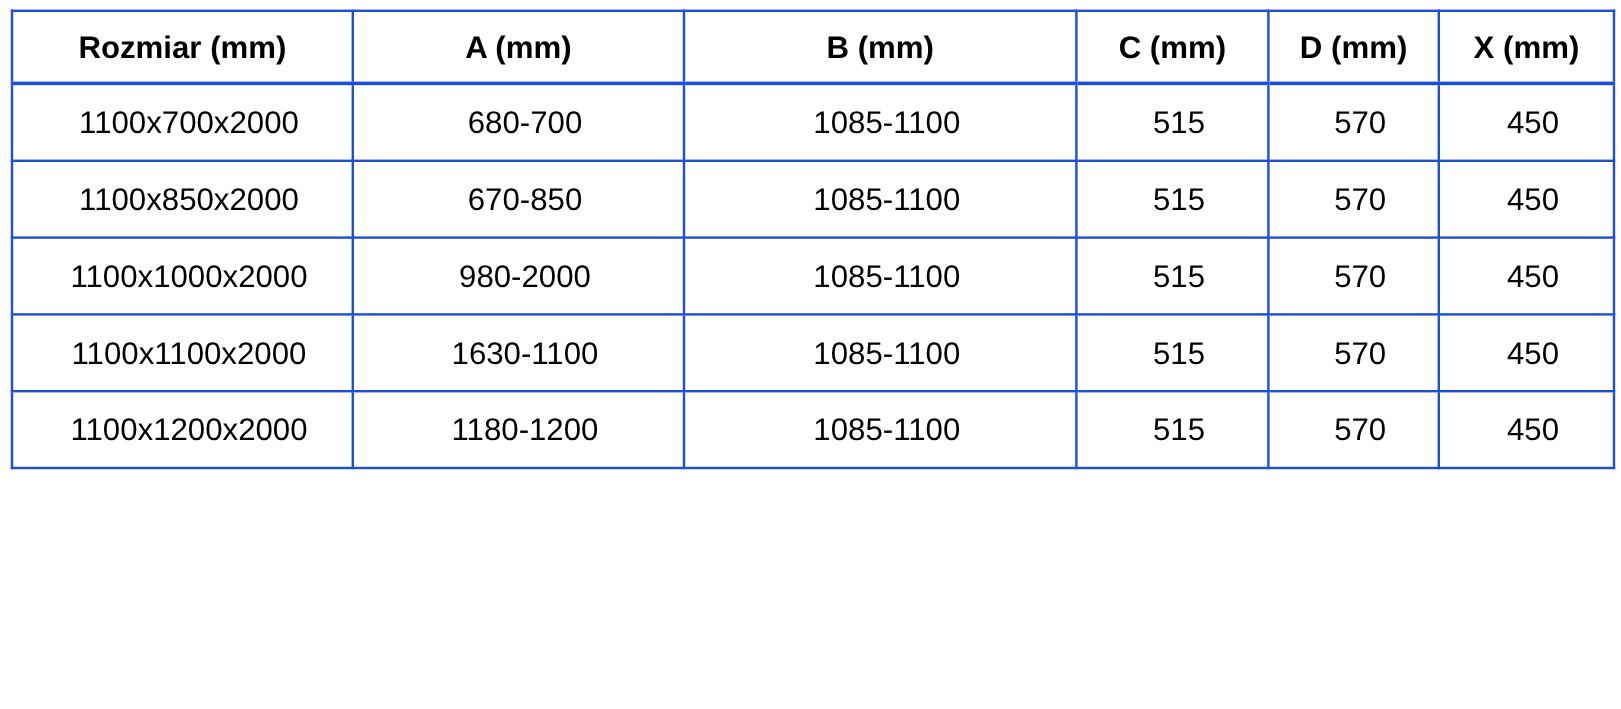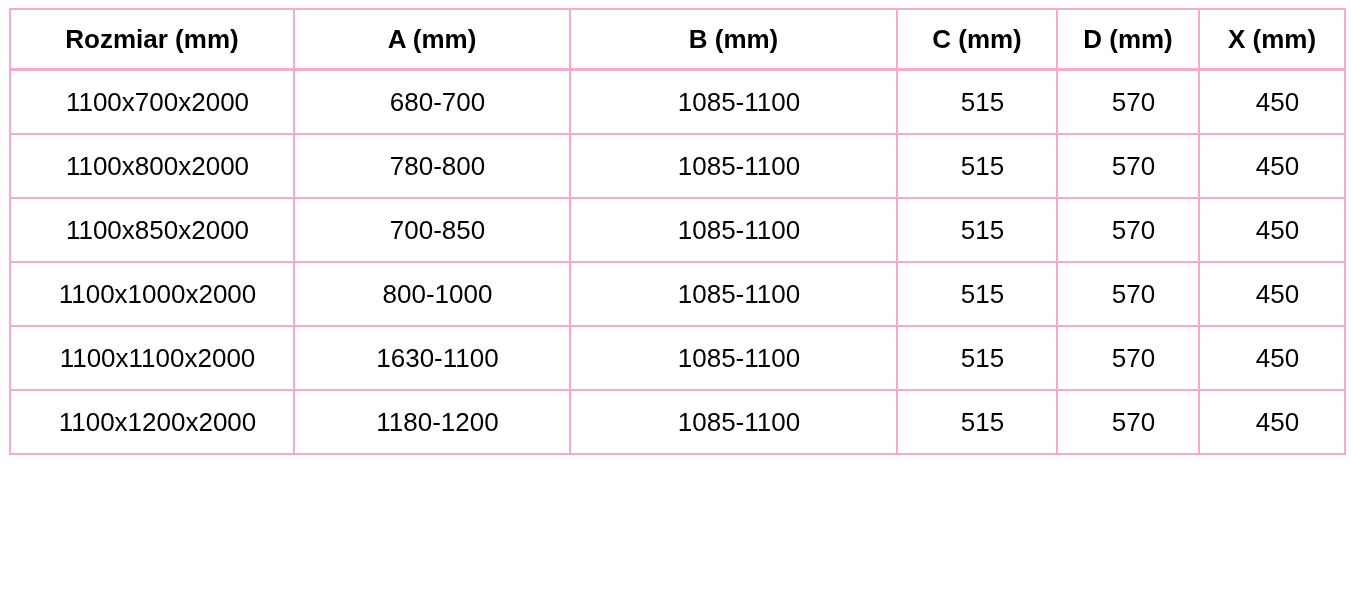--- a/index.html
+++ b/index.html
@@ -16,21 +16,21 @@
     left: 9px;
     top: 8px;
   }
   table.size-table {
     border-collapse: collapse;
     table-layout: fixed;
     width: 1335px;
   }
   table.size-table th,
   table.size-table td {
-    border: 2px solid #f9a8d4;
+    border: 2px solid #1d4ed8;
     text-align: center;
     vertical-align: middle;
     font-size: 26px;
     padding: 0;
     overflow: hidden;
     white-space: nowrap;
   }
   table.size-table thead th {
     font-weight: bold;
     height: 58px;
@@ -75,38 +75,30 @@
     <tbody>
       <tr>
         <td>1100x700x2000</td>
         <td>680-700</td>
         <td>1085-1100</td>
         <td>515</td>
         <td>570</td>
         <td>450</td>
       </tr>
       <tr>
-        <td>1100x800x2000</td>
-        <td>780-800</td>
-        <td>1085-1100</td>
-        <td>515</td>
-        <td>570</td>
-        <td>450</td>
-      </tr>
-      <tr>
         <td>1100x850x2000</td>
-        <td>700-850</td>
+        <td>670-850</td>
         <td>1085-1100</td>
         <td>515</td>
         <td>570</td>
         <td>450</td>
       </tr>
       <tr>
         <td>1100x1000x2000</td>
-        <td>800-1000</td>
+        <td>980-2000</td>
         <td>1085-1100</td>
         <td>515</td>
         <td>570</td>
         <td>450</td>
       </tr>
       <tr>
         <td>1100x1100x2000</td>
         <td>1630-1100</td>
         <td>1085-1100</td>
         <td>515</td>

